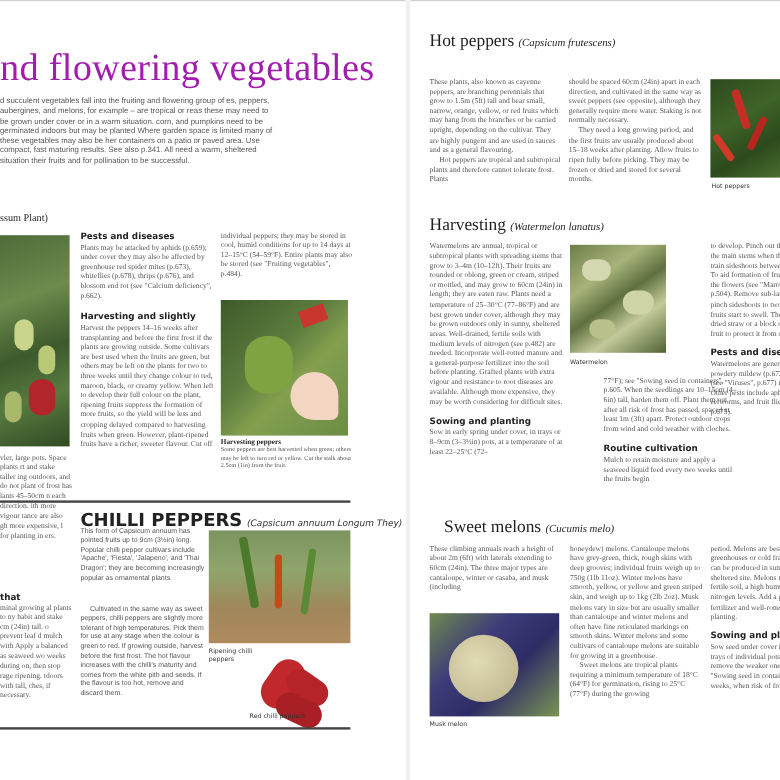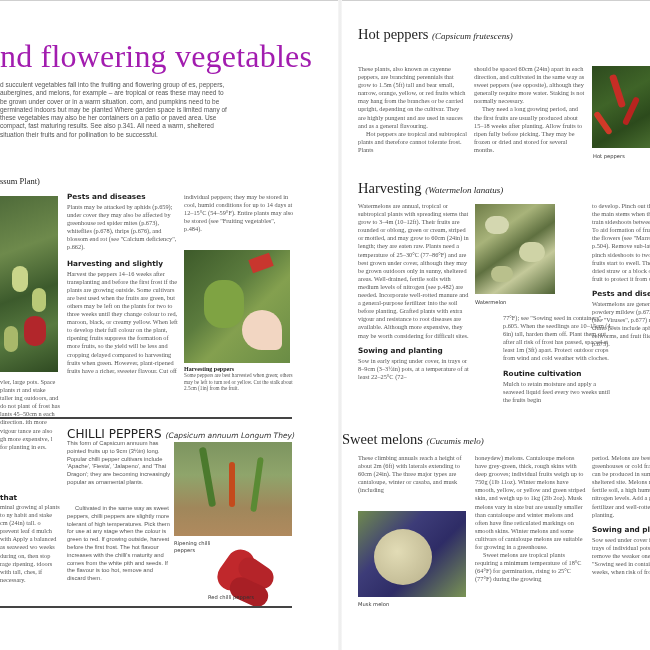--- a/index.html
+++ b/index.html
@@ -60,21 +60,21 @@
     <div style="position:absolute; left:58px; top:60px; width:40px; height:40px; border-radius:20px 20px 6px 20px; background:#f2d6c2;"></div>
     <div style="position:absolute; left:66px; top:6px; width:22px; height:14px; background:#c8362e; transform:rotate(-20deg);"></div>
   </div>
   <div class="abs" style="left:184px; top:366px; width:110px;">
     <div class="cap-b">Harvesting peppers</div>
     <div class="cap">Some peppers are best harvested when green; others may be left to turn red or yellow. Cut the stalk about 2.5cm (1in) from the fruit.</div>
   </div>
 
   <div class="rule" style="left:0; top:417px; width:292px;"></div>
   <div class="abs" style="left:67px; top:424px; white-space:nowrap;">
-    <span class="sans" style="font-size:12px; font-weight:normal; color:#222;">CHILLI PEPPERS</span>
+    <span class="sans" style="font-size:15px; font-weight:bold; color:#222;">CHILLI PEPPERS</span>
     <span class="sans" style="font-size:7.5px; font-style:italic; color:#333;">(Capsicum annuum Longum They)</span>
   </div>
   <div class="abs sans-txt" style="left:67px; top:440px; width:106px; font-size:5.8px; line-height:7.8px;">This form of Capsicum annuum has pointed fruits up to 9cm (3½in) long. Popular chilli pepper cultivars include 'Apache', 'Fiesta', 'Jalapeno', and 'Thai Dragon'; they are becoming increasingly popular as ornamental plants.</div>
   <div class="abs sans-txt indent" style="left:67px; top:505px; width:106px; font-size:5.8px; line-height:7.8px;">Cultivated in the same way as sweet peppers, chilli peppers are slightly more tolerant of high temperatures. Pick them for use at any stage when the colour is green to red. If growing outside, harvest before the first frost. The hot flavour increases with the chilli's maturity and comes from the white pith and seeds. If the flavour is too hot, remove and discard them.</div>
 
   <div class="photo" style="left:174px; top:442px; width:118px; height:94px; background: linear-gradient(180deg,#7d9460 0%,#8fa56b 35%,#a0875b 70%,#b08a5e 100%);">
     <div style="position:absolute; left:55px; top:20px; width:6px; height:45px; border-radius:3px; background:#c44a1c;"></div>
     <div style="position:absolute; left:30px; top:5px; width:7px; height:60px; border-radius:3px; background:#4b7a2d; transform:rotate(-10deg);"></div>
     <div style="position:absolute; left:80px; top:15px; width:6px; height:55px; border-radius:3px; background:#5a8a34; transform:rotate(8deg);"></div>
   </div>
@@ -128,21 +128,21 @@
     <div class="body-txt">77°F); see "Sowing seed in containers", p.605. When the seedlings are 10–15cm (4–6in) tall, harden them off. Plant them out after all risk of frost has passed, spaced at least 1m (3ft) apart. Protect outdoor crops from wind and cold weather with cloches.</div>
     <div class="sub-h" style="margin-top:6px;">Routine cultivation</div>
     <div class="body-txt">Mulch to retain moisture and apply a seaweed liquid feed every two weeks until the fruits begin</div>
   </div>
   <div class="abs" style="left:592px; top:202px; width:112px;">
     <div class="body-txt">to develop. Pinch out the growing points of the main stems when they are 2m (6ft) long; train sideshoots between plants in the row. To aid formation of fruits, hand-pollinate the flowers (see "Marrows and courgettes", p.504). Remove sub-lateral growths and pinch sideshoots to two or three leaves after fruits start to swell. Then place a pad of dried straw or a block of wood beneath each fruit to protect it from slugs and diseases.</div>
     <div class="sub-h" style="margin-top:6px;">Pests and diseases</div>
     <div class="body-txt">Watermelons are generally trouble free, but powdery mildew (p.672) and mosaic viruses (see "Viruses", p.677) may be encountered. Other pests include aphids, root-knot eelworms, and fruit flies (see "drosophila", p.675).</div>
   </div>
 
-  <div class="abs h2" style="left:342px; top:431px; white-space:nowrap;">
+  <div class="abs h2" style="left:370px; top:431px; white-space:nowrap;">
     <span>Sweet melons</span>
     <i>(Cucumis melo)</i>
   </div>
   <div class="abs body-txt" style="left:358px; top:454px; width:112px;">These climbing annuals reach a height of about 2m (6ft) with laterals extending to 60cm (24in). The three major types are cantaloupe, winter or casaba, and musk (including</div>
   <div class="photo" style="left:358px; top:511px; width:108px; height:86px; background: linear-gradient(135deg,#6f8a4e 0%,#3d3c78 35%,#2e2c66 60%,#7a9454 100%);">
     <div style="position:absolute; left:16px; top:18px; width:58px; height:56px; border-radius:50%; background: radial-gradient(circle at 40% 40%, #e2dcb6, #b8b08a);"></div>
   </div>
   <div class="abs cap-sans" style="left:358px; top:601px;">Musk melon</div>
   <div class="abs" style="left:475px; top:454px; width:112px;">
     <div class="body-txt">honeydew) melons. Cantaloupe melons have grey-green, thick, rough skins with deep grooves; individual fruits weigh up to 750g (1lb 11oz). Winter melons have smooth, yellow, or yellow and green striped skin, and weigh up to 1kg (2lb 2oz). Musk melons vary in size but are usually smaller than cantaloupe and winter melons and often have fine reticulated markings on smooth skins. Winter melons and some cultivars of cantaloupe melons are suitable for growing in a greenhouse.</div>

